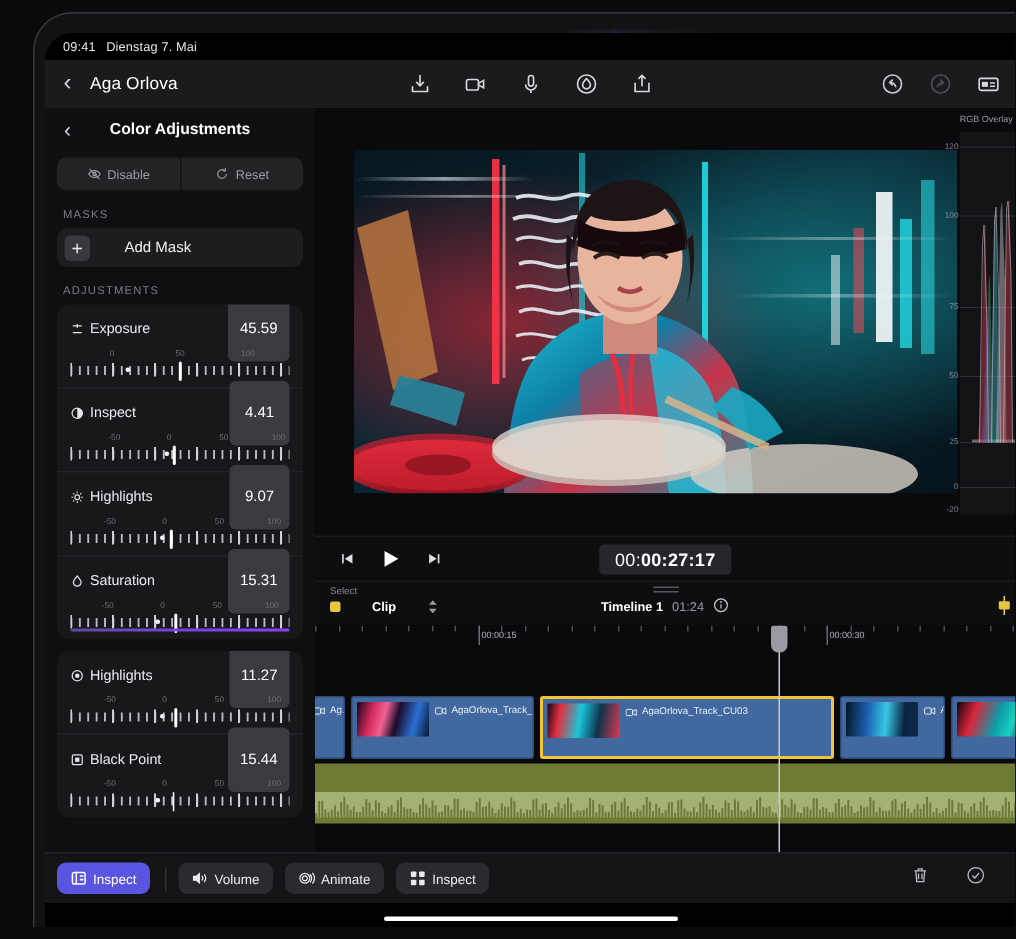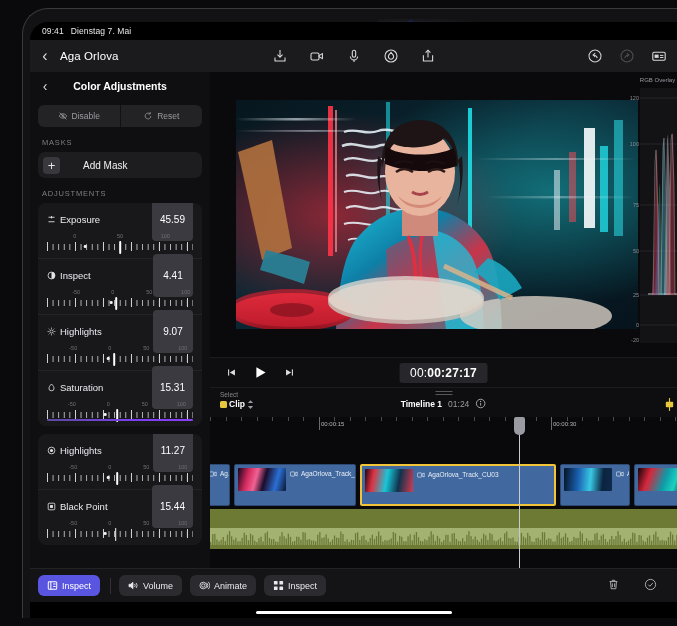--- a/index.html
+++ b/index.html
@@ -189,21 +189,21 @@
 
   
   #tl-header {
     position: absolute; left: 180px; top: 365px; width: 467px; height: 30px;
     background: #0e0e10; border-top: 1px solid #1c1c1f;
   }
   #select-block { position: absolute; left: 10px; top: 3px; }
   #select-lbl { color: #87878e; font-size: 6.5px; }
   #select-val {
     color: #ffffff; font-size: 8.5px; font-weight: 700; display: flex;
-    align-items: center; gap: 2px; margin-top: 1px;
+    align-items: center; gap: 21px; margin-top: 1px;
   }
   #clip-swatch { width: 7px; height: 7px; background: #e7c83c; border-radius: 1.5px; }
   #tl-center {
     position: absolute; left: 50%; transform: translateX(-50%); top: 10px;
     display: flex; align-items: center; gap: 6px;
   }
   #tl-name { color: #fff; font-size: 8.5px; font-weight: 700; }
   #tl-dur { color: #9b9ba2; font-size: 8.5px; }
   #grabber {
     position: absolute; left: 50%; transform: translateX(-50%); top: 3px;

